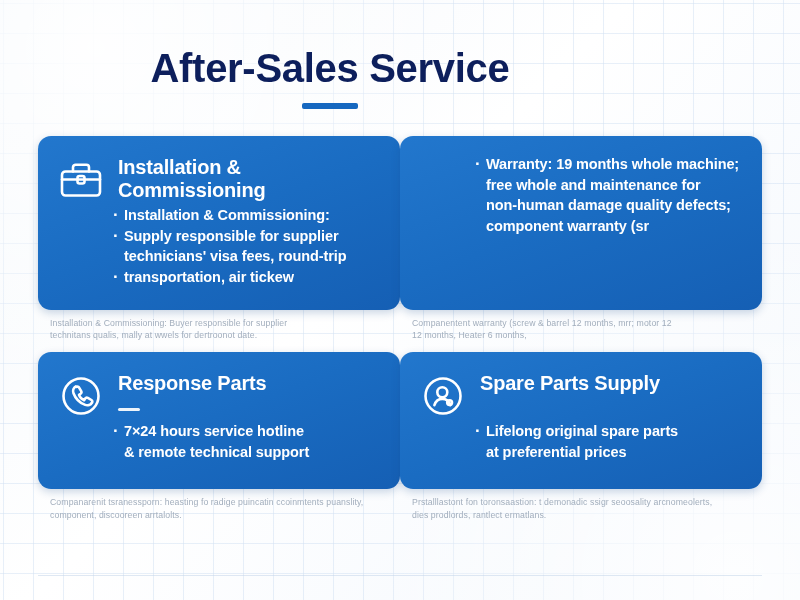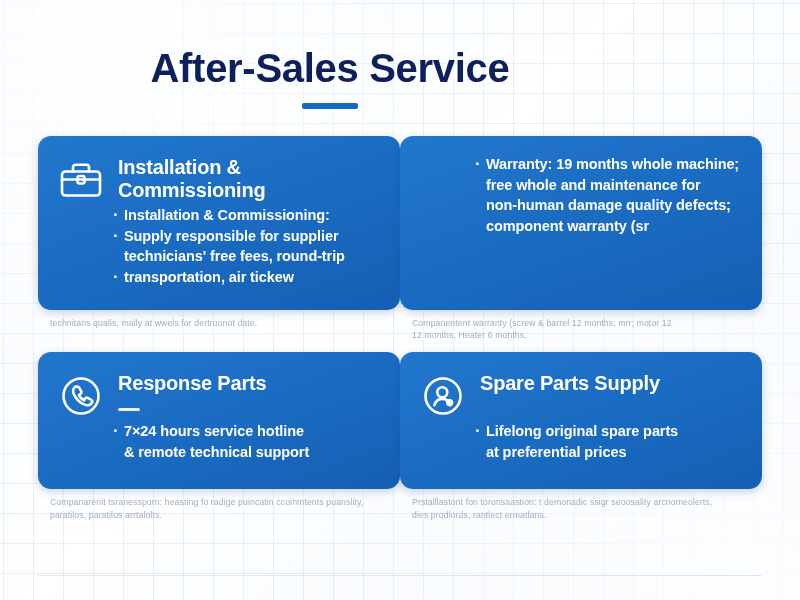--- a/index.html
+++ b/index.html
@@ -199,25 +199,26 @@
               </svg>
             </div>
             <div class="head-text">
               <h2 class="card-title">Installation &amp; Commissioning</h2>
 
             </div>
           </div>
           <ul class="bullets">
             <li>Installation &amp; Commissioning:</li>
             <li>Supply responsible for supplier</li>
-            <li class="cont">technicians' free fees, round-trip</li>
+            <li class="cont">technicians' visa fees, round-trip</li>
             <li>transportation, air tickew</li>
           </ul>
         </div>
         <div class="caption">
+          <span>Installation &amp; Commissioning: Buyer responsible for supplier</span>
           <span>technitans qualis, mally at wwels for dertroonot date.</span>
         </div>
       </div>
 
       <div class="col">
         <div class="card card-tall">
           <ul class="bullets">
             <li>Warranty: 19 months whole machine;</li>
             <li class="cont">free whole and maintenance for</li>
             <li class="cont">non-human damage quality defects;</li>
@@ -248,21 +249,21 @@
               <div class="card-dash"></div>
             </div>
           </div>
           <ul class="bullets">
             <li>7×24 hours service hotline</li>
             <li class="cont">&amp; remote technical support</li>
           </ul>
         </div>
         <div class="caption">
           <span>Companarenit tsranessporn: heasting fo radige puincatin ccoinmtents puanslity,</span>
-          <span>paratilos, paratilos arrtalolts.</span>
+          <span>component, discooreen arrtalolts.</span>
         </div>
       </div>
 
       <div class="col">
         <div class="card card-short">
           <div class="card-head">
             <div class="card-icon">
               <svg viewBox="0 0 50 50" fill="none" stroke="#ffffff" stroke-width="2.6" stroke-linecap="round" stroke-linejoin="round">
                 <circle cx="25" cy="25" r="17.5"></circle>
                 <circle cx="24.3" cy="21.2" r="5"></circle>

